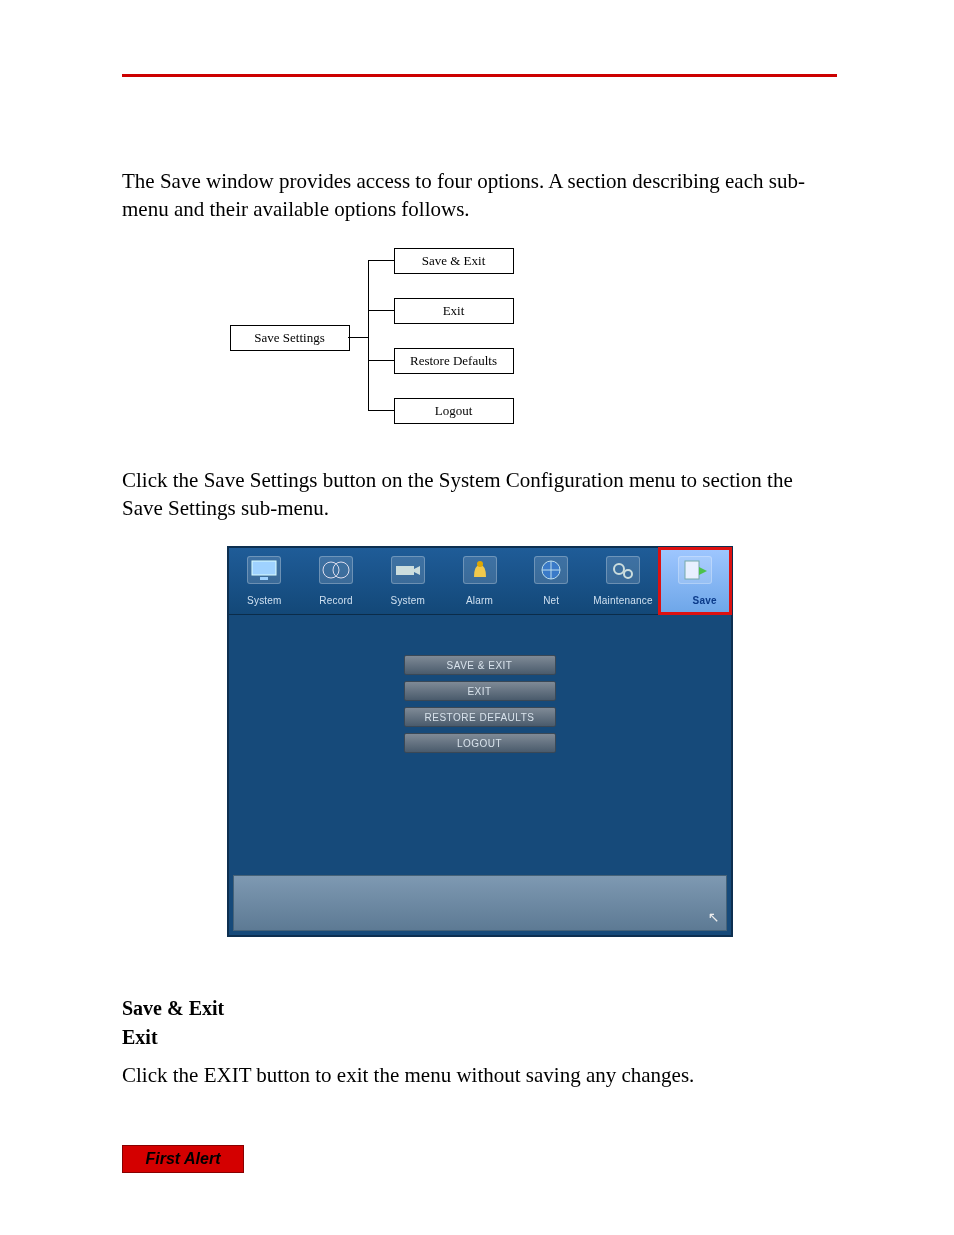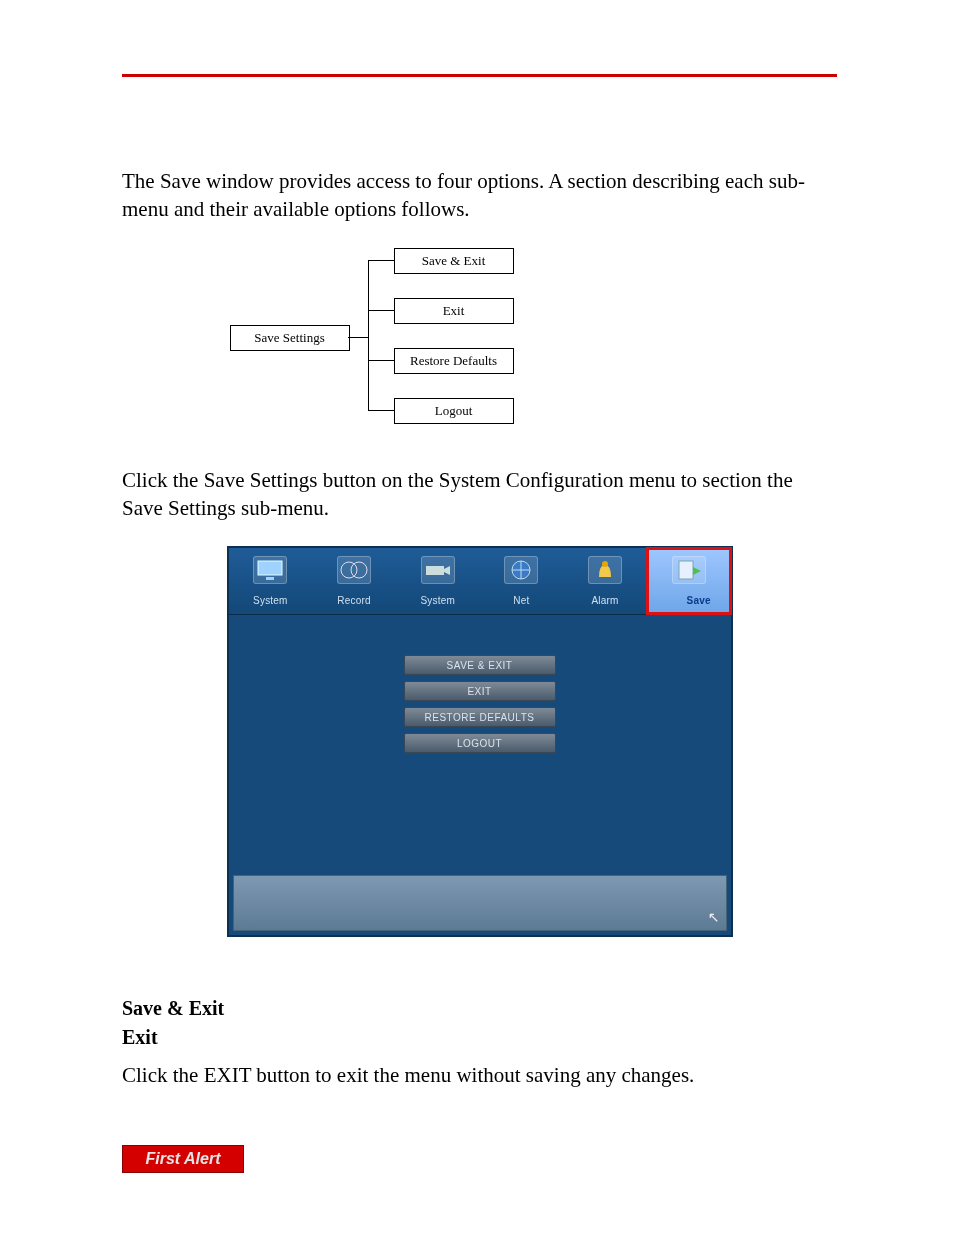--- a/index.html
+++ b/index.html
@@ -28,21 +28,21 @@
   .tab.selected { background:linear-gradient(#9fc7ff,#6da6e8); outline:3px solid #d11; outline-offset:-2px; }
   .tab .icon { display:block; margin:0 auto 6px auto; width:32px; height:26px; background:rgba(255,255,255,0.15); border:1px solid rgba(255,255,255,0.25); border-radius:3px; }
   .tab .lbl { font-size:10px; letter-spacing:0.2px; }
   .tab.selected .lbl { color:#0b3a8a; font-weight:bold;margin-left:20px; }
   .dvr-body { height:200px; display:flex; flex-direction:column; align-items:center; justify-content:flex-start; padding-top:40px; gap:6px; }
   .dvr-btn { width:150px; height:18px; background:linear-gradient(#7f8a96,#4a5b6c); color:#d9e3ec; font-family:Arial, sans-serif; font-size:10px; letter-spacing:0.5px; display:flex; align-items:center; justify-content:center; border-radius:2px; border:1px solid #3a4856; }
   .dvr-status { height:54px; background:linear-gradient(#7e99b2,#5d7a94); margin:20px 4px 4px 4px; border:1px solid #456278; position:relative; }
   .cursor-icon { position:absolute; right:6px; bottom:4px; font-size:14px; color:#eee; }
   .icon svg { width:100%; height:100%; }
   
-  .footer-logo { position:absolute; left:122px; top:1145px; width:120px; height:26px; background:#d40000; display:flex; align-items:center; justify-content:center; font-family:Arial, sans-serif; font-weight:bold; font-style:italic; color:#e5e5e5; font-size:16px; border:1px solid #800; }
+  .footer-logo { position:absolute; left:122px; top:1145px; width:120px; height:26px; background:#d40000; display:flex; align-items:center; justify-content:center; font-family:Arial, sans-serif; font-weight:bold; font-style:italic; color:#000000; font-size:16px; border:1px solid #800; }
 </style>
 </head>
 <body>
 
 <div class="page">
   <div class="redrule"></div>
 
   <p class="para">The Save window provides access to four options. A section describing each sub-menu and their available options follows.</p>
 
   <div class="tree">
@@ -79,31 +79,38 @@
       </div>
       <div class="tab">
         <span class="icon"><svg viewBox="0 0 32 26">
               <rect x="4" y="9" width="18" height="9" fill="#cdd"></rect>
               <polygon points="22,12 28,9 28,18 22,15" fill="#cdd"></polygon>
             </svg></span>
         <span class="lbl">System</span>
       </div>
       <div class="tab">
         <span class="icon"><svg viewBox="0 0 32 26">
+              <path d="M10 20 Q10 8 16 8 Q22 8 22 20 Z" fill="#f2c94c"></path>
+              <circle cx="16" cy="7" r="3" fill="#e0a800"></circle>
+            </svg></span>
+        <span class="lbl">Alarm</span>
+      </div>
+      <div class="tab">
+        <span class="icon"><svg viewBox="0 0 32 26">
               <circle cx="16" cy="13" r="9" fill="#3a7ac8" stroke="#bde"></circle>
               <path d="M7 13 H25 M16 4 V22" stroke="#bde" fill="none"></path>
             </svg></span>
         <span class="lbl">Net</span>
       </div>
       <div class="tab">
         <span class="icon"><svg viewBox="0 0 32 26">
-              <path d="M10 20 Q10 8 16 8 Q22 8 22 20 Z" fill="#f2c94c"></path>
-              <circle cx="16" cy="7" r="3" fill="#e0a800"></circle>
+              <circle cx="12" cy="12" r="5" fill="none" stroke="#cdd" stroke-width="2"></circle>
+              <circle cx="21" cy="17" r="4" fill="none" stroke="#cdd" stroke-width="2"></circle>
             </svg></span>
-        <span class="lbl">Alarm</span>
+        <span class="lbl">Maintenance</span>
       </div>
       <div class="tab selected">
         <span class="icon"><svg viewBox="0 0 32 26">
               <rect x="6" y="4" width="14" height="18" fill="#e8f0ff" stroke="#7aa"></rect>
               <polygon points="20,10 28,14 20,18" fill="#4cc24c"></polygon>
             </svg></span>
         <span class="lbl">Save</span>
       </div>
     </div>
     <div class="dvr-body">

